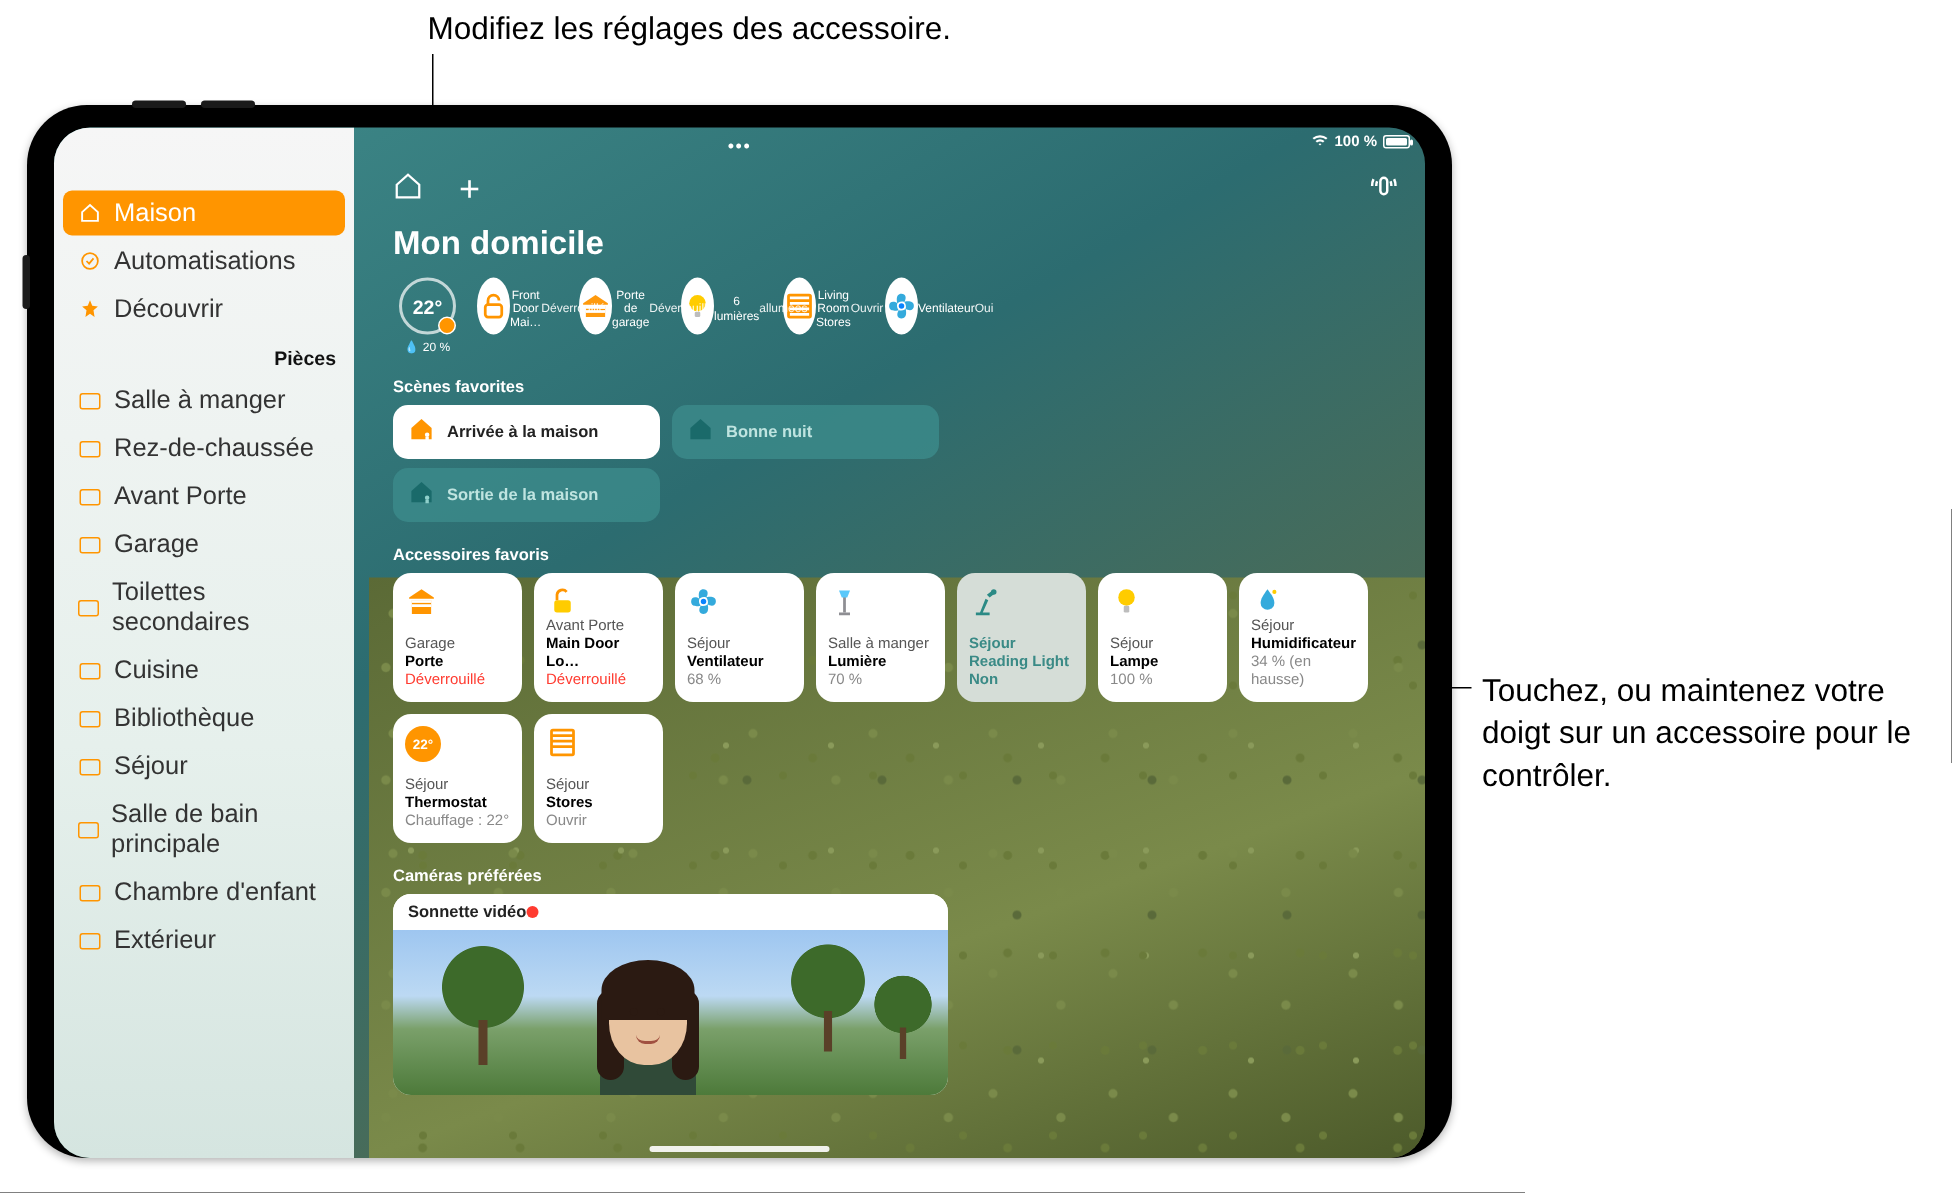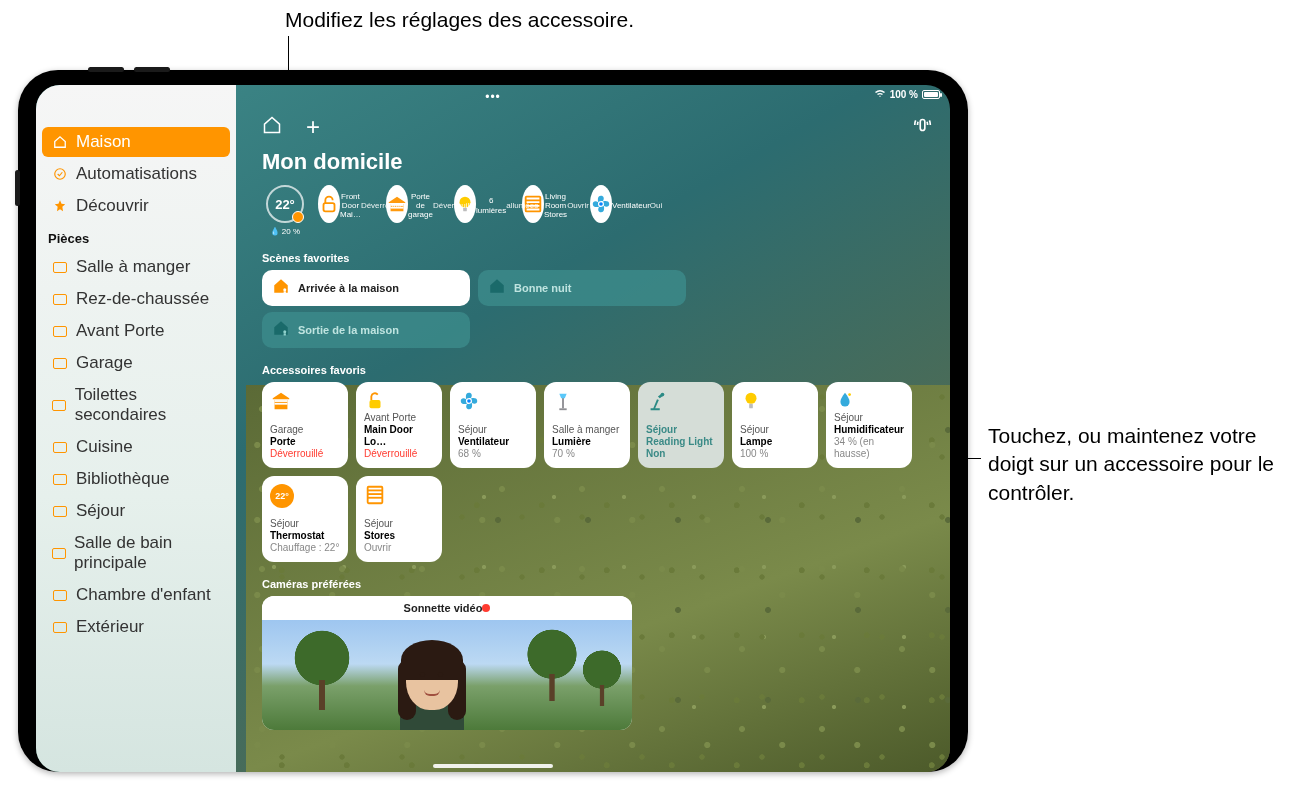--- a/index.html
+++ b/index.html
@@ -49,21 +49,21 @@
     background: linear-gradient(180deg, #f6f6f6 0%, #e6f0ec 60%, #d5e5e0 100%);
     padding-top:40px;
   }
   .side-item {
     display:flex; align-items:center; gap:8px; padding:5px 10px; margin:2px 6px;
     font-size:17px; color:#333; border-radius:6px; cursor:pointer;
   }
   .side-item.active { background:#ff9500; color:#fff; }
   .side-item.active .side-ico { color:#fff; }
   .side-ico { width:16px; height:16px; display:flex; align-items:center; justify-content:center; color:#ff9500; }
-  .side-header { font-size:13px; font-weight:700; color:#111; padding:8px 12px 4px; }
+  .side-header { font-size:13px; font-weight:700; color:#111; padding:8px 12px 4px;text-align:right; }
 
   .room-ico { width:14px; height:11px; border:1.5px solid #ff9500; border-radius:2px; display:inline-block; }
 
   
   .main { position:absolute; left:210px; right:0; top:0; bottom:0; padding:28px 16px 0 16px; color:#fff; overflow:hidden;}
   .top-icons { display:flex; gap:24px; align-items:center; font-size:20px; color:#fff; margin-bottom:8px;}
   .top-icons .spacer{flex:1}
   .title { font-size:22px; font-weight:800; margin-bottom:10px; }
 
   .hero-row { display:flex; gap:10px; align-items:flex-start; margin-bottom:12px; flex-wrap:nowrap;}
@@ -79,21 +79,21 @@
   .pill { display:flex; flex-direction:row; align-items:center; width:58px; font-size:8px; text-align:center; line-height:1.15;}
   .pill-circle { width:38px; height:38px; background:#fff; border-radius:50%; display:flex; align-items:center; justify-content:center; margin-bottom:3px;}
   .pill-circle svg, .pill-circle .emoji { width:22px; height:22px; }
   .pill .l1 { font-weight:500; }
   .pill .l2 { opacity:.9; }
 
   .section-label { font-size:11px; font-weight:700; margin:16px 0 6px; }
 
   .scenes-row { display:flex; gap:8px; margin-bottom:6px;}
   .scene {
-    width:208px; height:36px; border-radius:10px; display:flex; align-items:center; gap:8px; padding:0 10px;
+    width:178px; height:36px; border-radius:10px; display:flex; align-items:center; gap:8px; padding:0 10px;
     font-size:11px; font-weight:700; cursor:pointer;
   }
   .scene.light{ background:#fff; color:#222;}
   .scene.teal{ background:rgba(60,140,140,.78); color:#bfe4e0;}
   .scene-ico{ font-size:16px; }
 
   .tiles { display:flex; gap:8px; flex-wrap:wrap; margin-bottom:10px; max-width:670px;}
   .tile {
     width:86px; height:86px; background:#fff; border-radius:12px; padding:8px 8px;
     display:flex; flex-direction:column; justify-content:space-between; font-size:10px; color:#222; cursor:pointer;
@@ -104,21 +104,21 @@
   .tile .t-lines{ line-height:1.2; }
   .tile .room{ color:#555; font-weight:500;}
   .tile .name{ color:#000; font-weight:600;}
   .tile .stat{ color:#888;}
   .tile .stat.unlock{ color:#ff3b30;}
   .tile.dim .room,.tile.dim .name,.tile.dim .stat{ color:#3a8a86; font-weight:600;}
 
   .camera-card {
     width:370px; border-radius:12px; overflow:hidden; background:#fff; position:relative;
   }
-  .cam-hdr{ display:flex; justify-content:center; align-items:center; padding:6px 10px; font-size:11px; font-weight:600; color:#222; background:#fff;}
+  .cam-hdr{ display:flex; justify-content:flex-start; align-items:center; padding:6px 10px; font-size:11px; font-weight:600; color:#222; background:#fff;}
   .rec-dot{ width:8px; height:8px; background:#ff3b30; border-radius:50%;}
   .cam-img{
     height:110px; position:relative; overflow:hidden;
     background: linear-gradient(180deg,#9ec6f0 0%, #bcd9f3 40%, #7aa06a 60%, #4d7a3a 100%);
   }
   .tree{ position:absolute; width:60px; height:80px; background:radial-gradient(circle at 50% 35%, #3d6a2a 45%, transparent 46%); }
   .tree::after{content:""; position:absolute; bottom:0; left:27px; width:6px; height:30px; background:#5a4028;}
   .tree.t1{left:30px; top:10px;}
   .tree.t2{left:260px; top:5px; transform:scale(.9);}
   .tree.t3{left:310px; top:18px; transform:scale(.7);}
@@ -142,21 +142,21 @@
   .hw.top2{ top:-3px; left:116px; width:36px; height:5px;}
   .hw.side{ left:-3px; top:100px; width:5px; height:36px;}
 
 </style>
 </head>
 <body>
 
 <div class="callout" style="left:285px; top:6px;">Modifiez les réglages des accessoire.</div>
 <div class="callout-line" style="left:288px; top:36px; width:1px; height:52px;"></div>
 
-<div class="callout" style="left:988px; top:422px; width:300px;">Touchez, ou maintenez votre doigt sur un accessoire pour le contrôler.</div>
+<div class="callout" style="left:988px; top:447px; width:300px;">Touchez, ou maintenez votre doigt sur un accessoire pour le contrôler.</div>
 <div class="callout-line" style="left:925px; top:458px; width:56px; height:1px;"></div>
 
 <div class="ipad-frame">
   <div class="hw top1"></div>
   <div class="hw top2"></div>
   <div class="hw side"></div>
 
   <div class="screen">
     <div class="foliage"></div>
 

